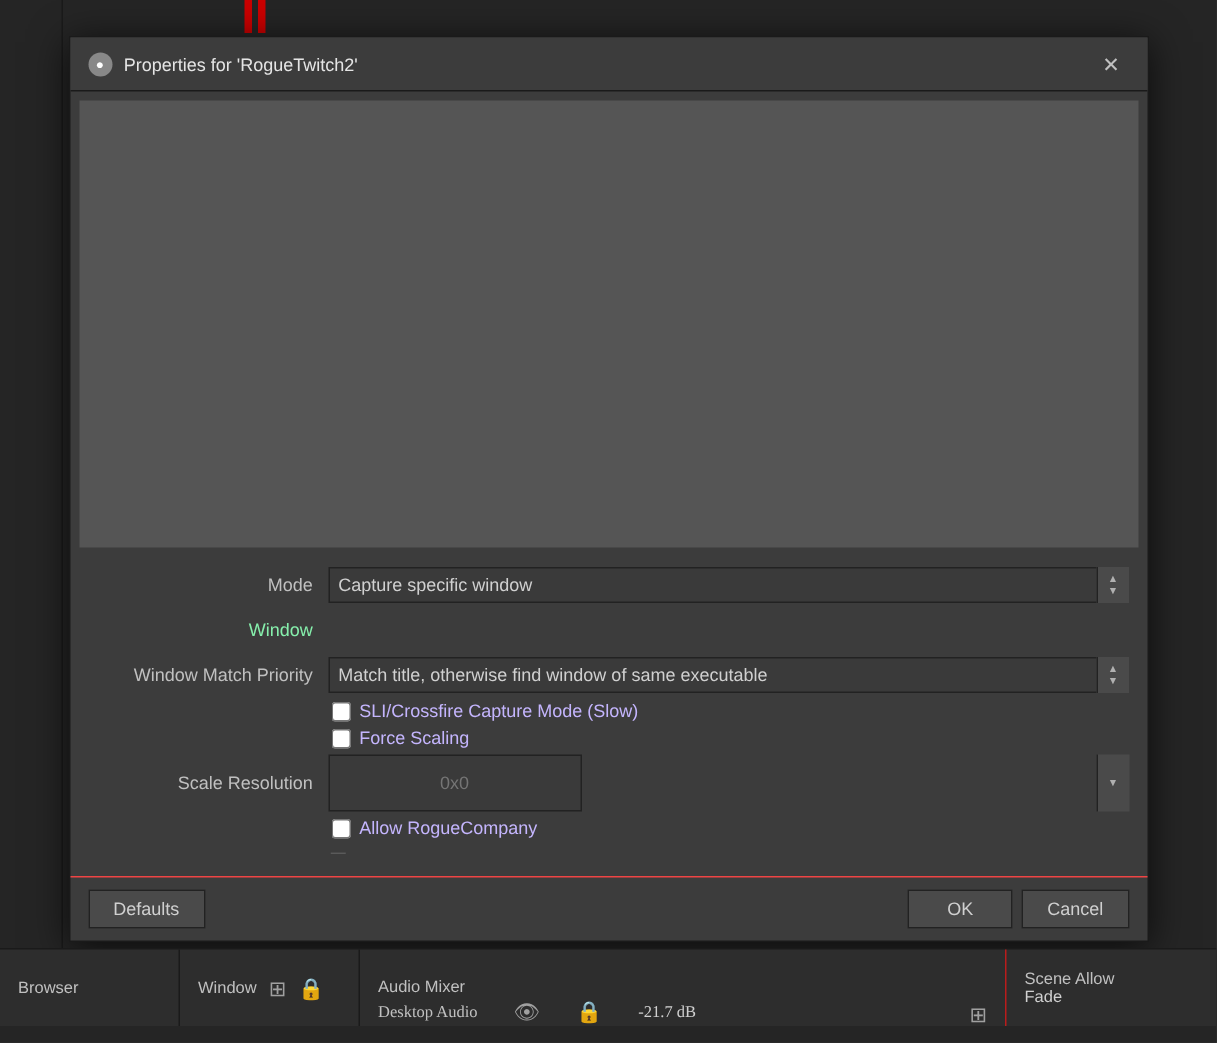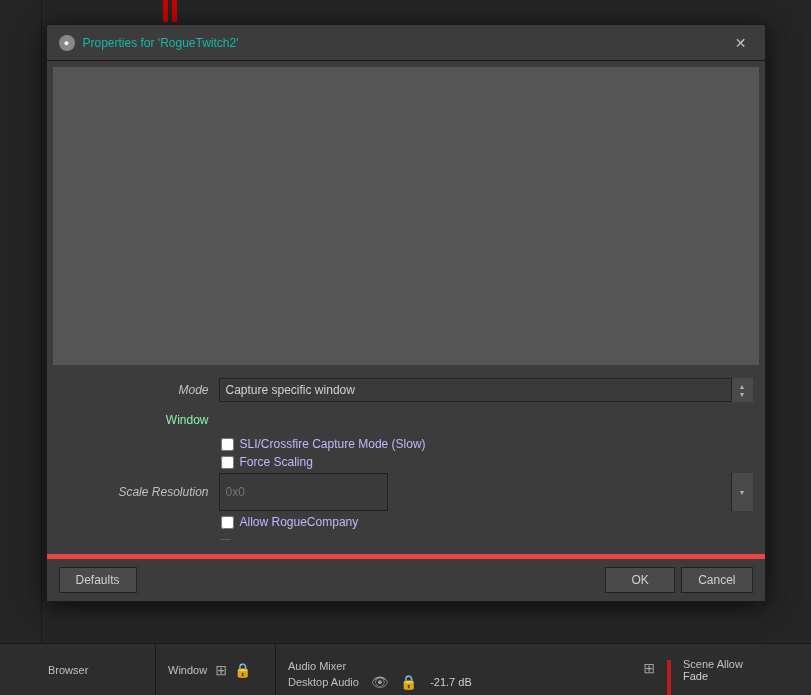--- a/index.html
+++ b/index.html
@@ -32,54 +32,52 @@
     }
     .red-bar {
       width: 5px;
       height: 22px;
       background: #cc0000;
     }
 
     
     .bottom-bar {
       position: absolute;
-      bottom: 0;
+      bottom: 11px;
       left: 0;
       width: 100%;
       height: 52px;
       background: #2d2d2d;
       border-top: 1px solid #1a1a1a;
       display: flex;
       align-items: stretch;
-      padding-left: 36px;
     }
     .bottom-section {
       display: flex;
       align-items: center;
       padding: 0 12px;
       border-right: 1px solid #1a1a1a;
       gap: 8px;
       min-width: 120px;
     }
     .bottom-section-label {
       color: #c0c0c0;
       font-size: 11px;
     }
     .bottom-icon {
       color: #a0a0a0;
       font-size: 14px;
     }
     .bottom-section-mixer {
       display: flex;
-      align-items: flex-start;
+      align-items: flex-end;
       padding: 0 12px;
-      border-right: 4px solid #b91c1c;
+      border-right: 1px solid #b91c1c;
       gap: 8px;
       flex: 1;
-      margin-top: 16px;
     }
     .bottom-section-scene {
       display: flex;
       align-items: center;
       padding: 0 12px;
       gap: 8px;
       min-width: 140px;
     }
     .bottom-row {
       display: flex;
@@ -135,21 +133,21 @@
       background: #888;
       border-radius: 50%;
       display: flex;
       align-items: center;
       justify-content: center;
       font-size: 9px;
       color: white;
     }
 
     .dialog-title-text {
-      color: #14b8a6;
+      color: #e5e5e5;
       font-size: 12px;
     }
 
     .dialog-close {
       background: none;
       border: none;
       color: #c0c0c0;
       font-size: 14px;
       cursor: pointer;
       padding: 2px 6px;
@@ -178,21 +176,20 @@
     .prop-label {
       text-align: right;
       color: #c0c0c0;
       font-size: 12px;
       padding-right: 10px;
       flex-shrink: 0;
     }
 
     .prop-label-wide {
       width: 160px;
-      font-style: italic;
     }
     .prop-label-short {
       width: 160px;
     }
 
     .prop-label-red {
       color: #86efac;
     }
 
     .prop-control {
@@ -278,21 +275,21 @@
       color: #666;
       font-size: 10px;
     }
 
     
     .button-row {
       display: flex;
       align-items: center;
       justify-content: space-between;
       padding: 8px 12px;
-      border-top: 5px solid #ef4444;
+      border-top: 1px solid #ef4444;
     }
 
     .btn {
       background: #4a4a4a;
       border: 1px solid #222;
       color: #d0d0d0;
       padding: 4px 16px;
       font-size: 12px;
       cursor: pointer;
       min-width: 70px;
@@ -371,36 +368,50 @@
               <span class="arrow-down">▼</span>
             </div>
           </div>
         </div>
       </div>
 
       <div class="prop-row">
         <span class="prop-label prop-label-short prop-label-red">Window</span>
       </div>
 
+      <div class="prop-row">
+        <span class="prop-label prop-label-wide">Window Match Priority</span>
+        <div class="prop-control">
+          <div class="select-wrapper">
+            <select class="select-field">
+              <option>Match title, otherwise find window of same executable</option>
+            </select>
+            <div class="select-arrow">
+              <span class="arrow-up">▲</span>
+              <span class="arrow-down">▼</span>
+            </div>
+          </div>
+        </div>
+      </div>
 
       <div class="checkbox-row">
         <input type="checkbox" class="checkbox-input" style="">
         <label class="checkbox-label">SLI/Crossfire Capture Mode (Slow)</label>
       </div>
 
       <div class="checkbox-row">
         <input type="checkbox" class="checkbox-input" style="">
         <label class="checkbox-label">Force Scaling</label>
       </div>
 
       <div class="prop-row">
         <span class="prop-label prop-label-wide">Scale Resolution</span>
         <div class="prop-control">
           <div class="select-wrapper">
-            <input type="text" class="text-field" style="flex: 1 1 0%; background: rgb(58, 58, 58); border: 1px solid rgb(34, 34, 34); color: rgb(136, 136, 136); padding: 18px 6px; font-size: 12px; height: 36px;" placeholder="0x0">
+            <input type="text" class="text-field" style="flex: 1 1 0%; background: rgb(58, 58, 58); border: 1px solid rgb(34, 34, 34); color: rgb(136, 136, 136); padding: 18px 6px; font-size: 12px; height: 36px; text-align: center;" placeholder="0x0">
             <div class="select-arrow" style="position:absolute;right:0;top:0;">
               <span class="arrow-down">▼</span>
             </div>
           </div>
         </div>
       </div>
 
       <div class="checkbox-row">
         <input type="checkbox" class="checkbox-input" style="">
         <label class="checkbox-label">Allow RogueCompany</label>
@@ -429,21 +440,21 @@
 
   <div class="bottom-section">
     <span class="bottom-section-label">Window</span>
     <span class="bottom-icon">⊞</span>
     <span class="bottom-icon">🔒</span>
   </div>
 
   <div class="bottom-section-mixer">
     <div class="bottom-row">
       <span class="bottom-section-label">Audio Mixer</span>
-      <div style="display:flex;align-items:center;gap:12px;margin-top:2px;">
+      <div style="display:flex;align-items:center;gap:24px;margin-top:2px;font-family:Liberation Serif, serif;">
         <span class="bottom-section-label">Desktop Audio</span>
         <span class="bottom-icon">👁</span>
         <span class="bottom-icon">🔒</span>
         <span class="db-value">-21.7 dB</span>
       </div>
     </div>
     <span class="bottom-icon" style="margin-left:auto;">⊞</span>
   </div>
 
   <div class="bottom-section-scene">

